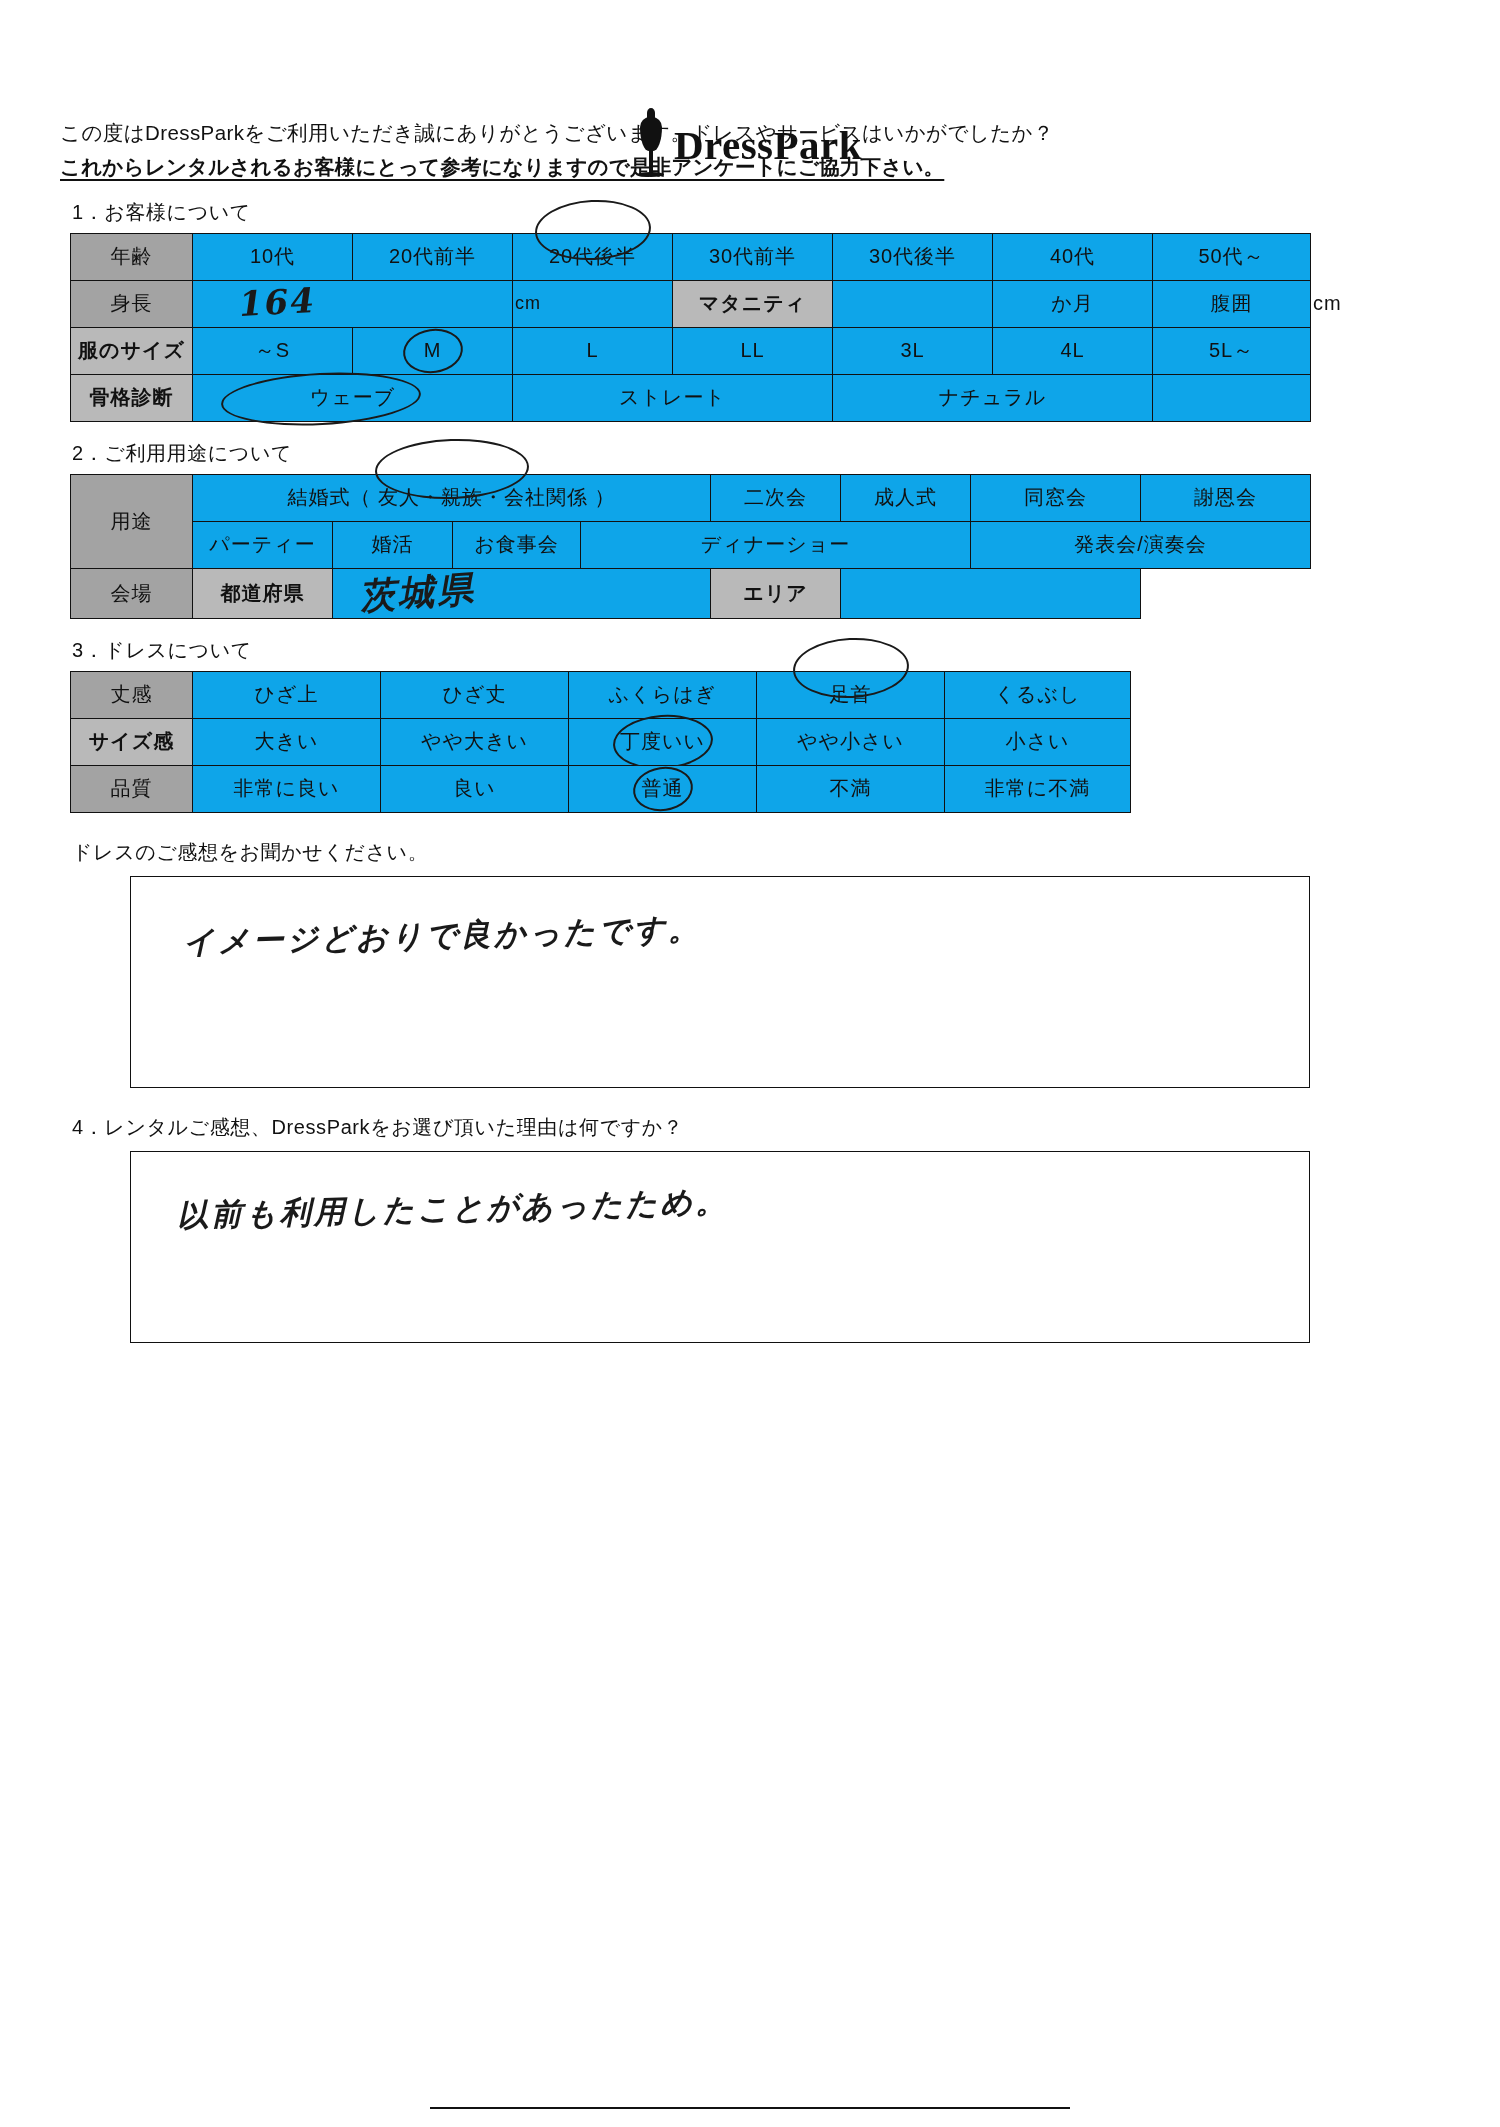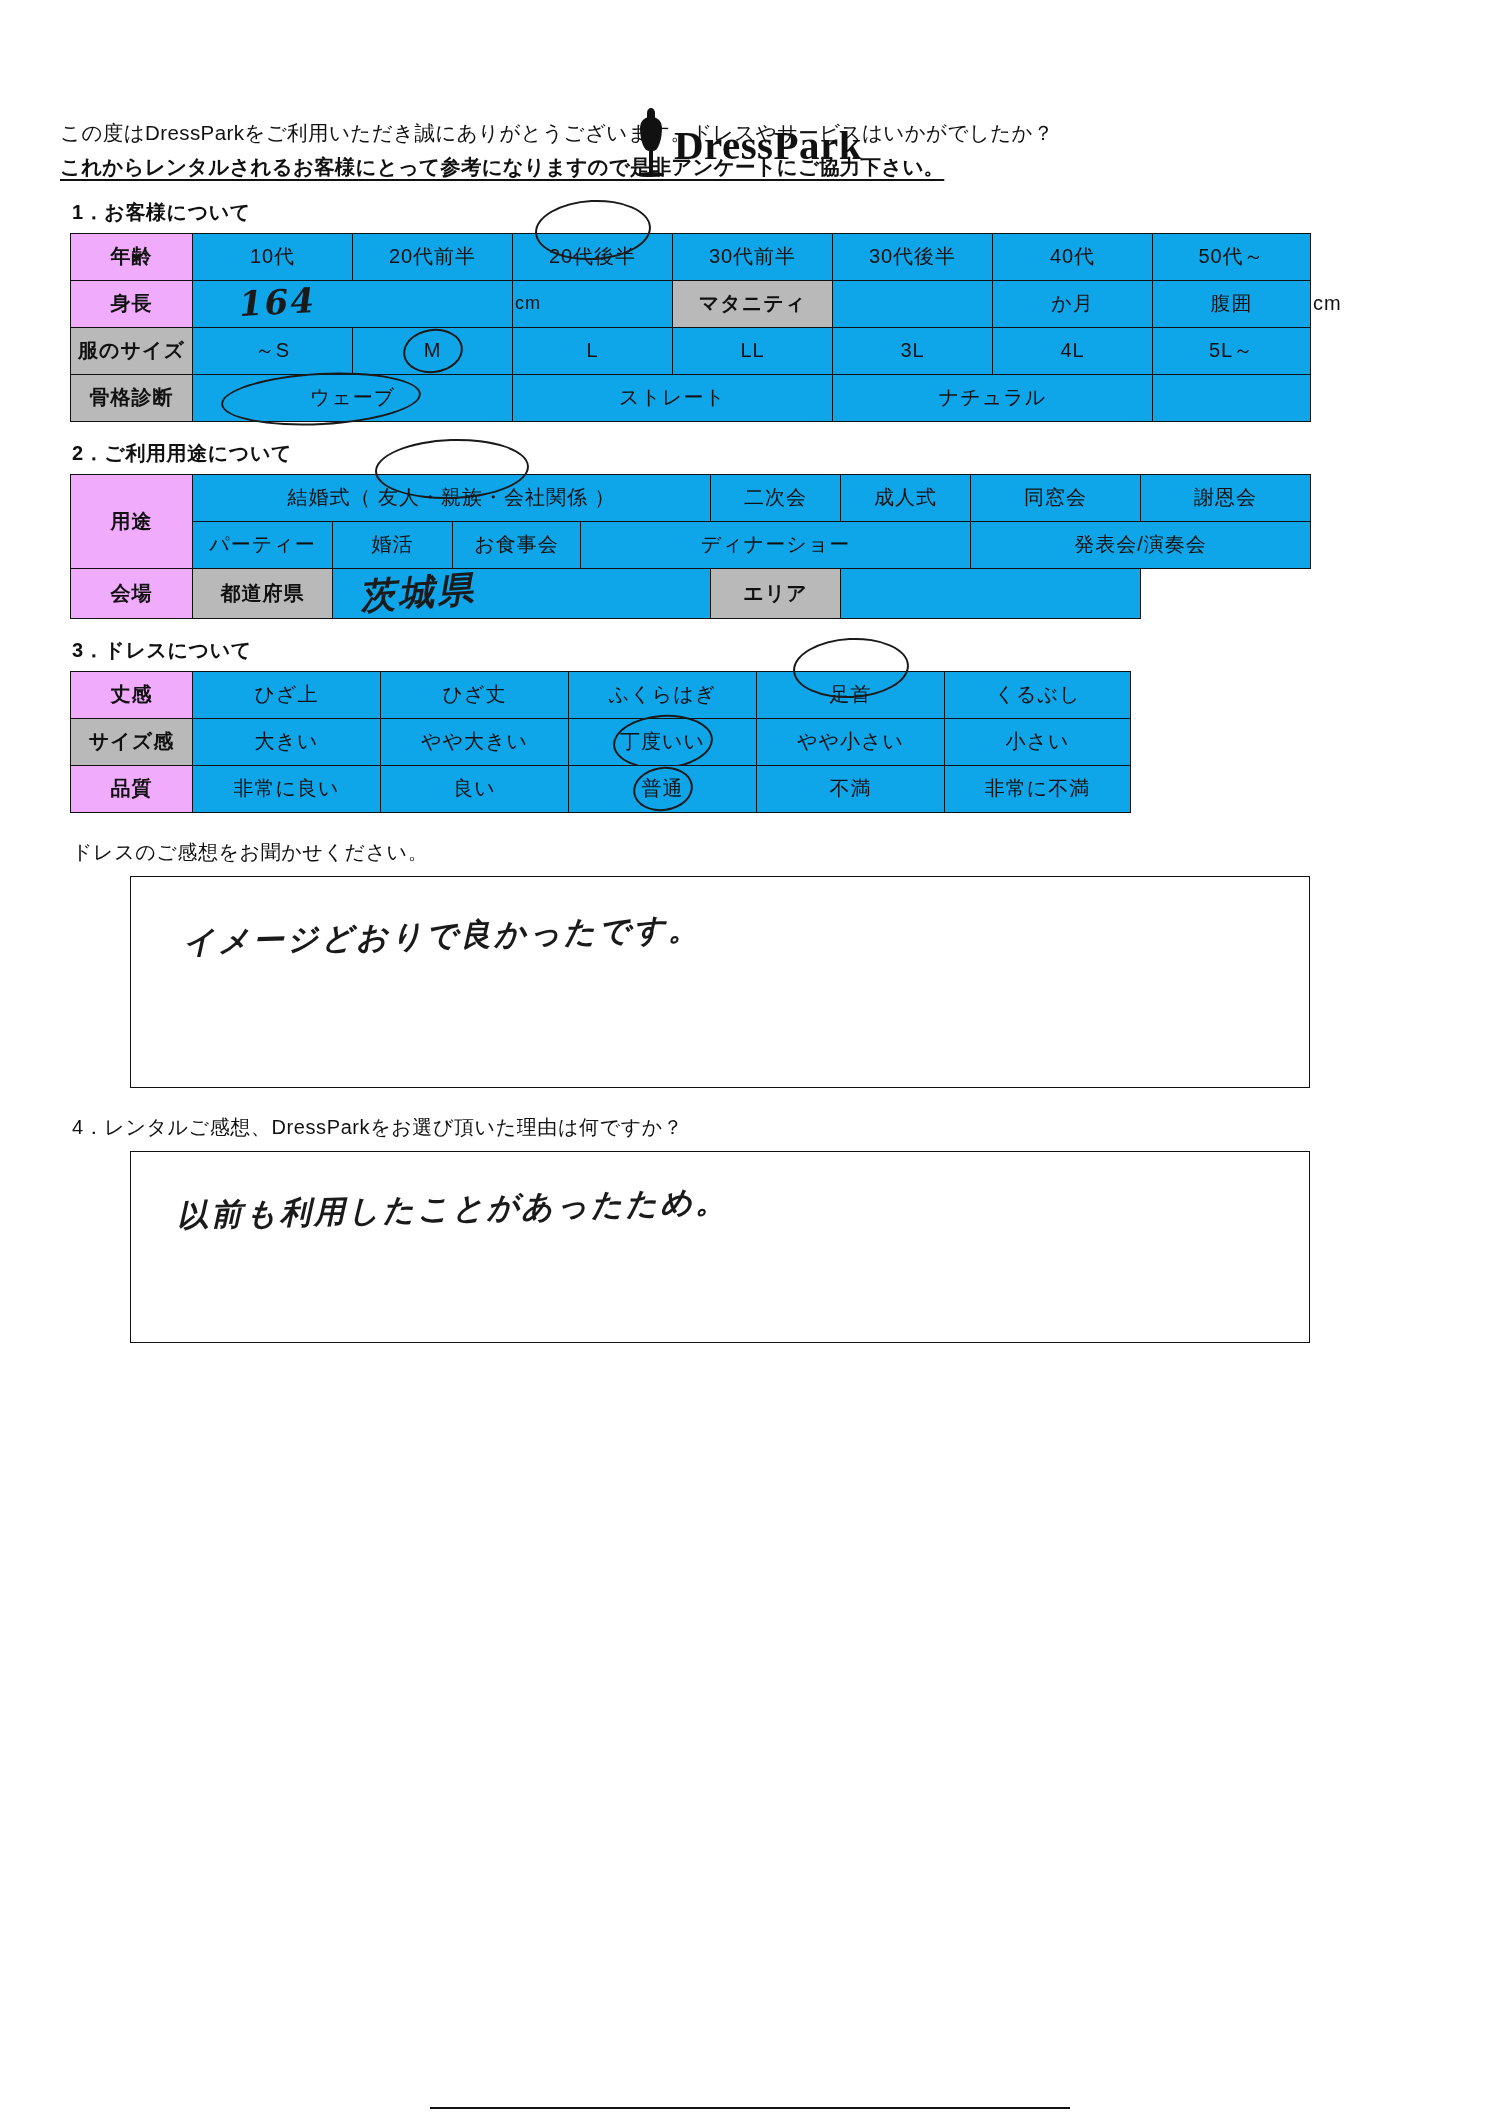--- a/index.html
+++ b/index.html
@@ -88,21 +88,21 @@
     text-decoration: underline;
     text-underline-offset: 5px;
     letter-spacing: 0.2px;
     margin-top: 4px;
     font-size: 20.5px;
   }
 
   
   .section-title {
     font-size: 20px;
-    font-weight: 700;
+    font-weight: 400;
     letter-spacing: 0.6px;
     margin: 18px 0 7px 12px;
   }
 
   
   table.form {
     border-collapse: collapse;
     table-layout: fixed;
     width: 1240px;
     margin-left: 10px;
@@ -111,22 +111,22 @@
     border: 1.4px solid #111;
     height: 46px;
     text-align: center;
     vertical-align: middle;
     font-size: 20px;
     letter-spacing: 1px;
     padding: 0 2px;
     position: relative;
   }
   td.hdr {
-    background: #f0abfc;
-    font-weight: 700;
+    background: #a3a3a3;
+    font-weight: 400;
     font-size: 18.5px;
     letter-spacing: 1.2px;
   }
   td.hdr-sm {
     background: #b9b9b9;
     font-weight: 700;
     font-size: 16.5px;
     letter-spacing: 0.6px;
   }
   td.plain { background: #0ea5e9; }

